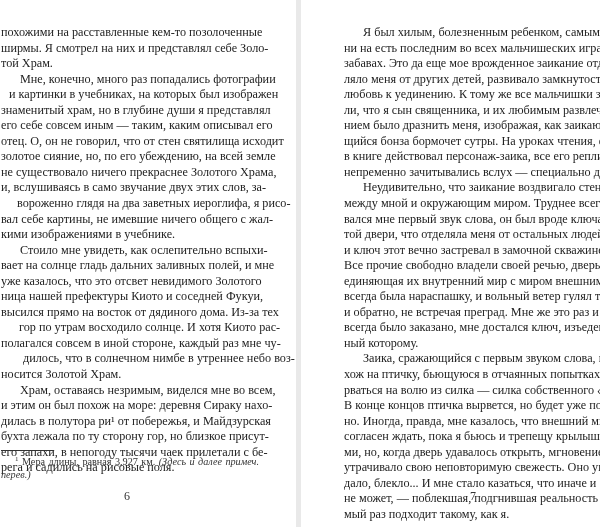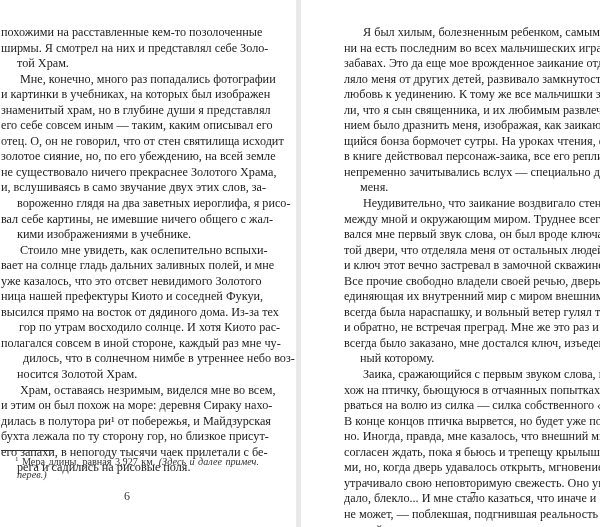--- a/index.html
+++ b/index.html
@@ -11,21 +11,21 @@
     .page-right { left: 301px; width: 299px; }
     .gutter { position: absolute; left: 296px; top: 0; width: 5px; height: 527px;
               background: #e9e9e9; }
     .text { position: absolute; font-size: 12.2px; line-height: 15.55px; text-align: justify;
             hyphens: manual; }
     .page-left .text { left: 1px; top: 25px; width: 258px; }
     .page-right .text { left: 43px; top: 25px; width: 255px; }
     .text p { margin: 0; text-indent: 19px; }
     .text p.cont { text-indent: 0; }
     .line { display: block; text-align: justify; text-align-last: justify; white-space: nowrap; }
-    .line.last { text-align-last: left; padding-left: 16px; }
+    .line.last { text-align-last: left; }
     .fn-rule { position: absolute; left: 1px; top: 450px; width: 53px; height: 0;
                border-top: 1px solid #333; }
     .footnote { position: absolute; left: 1px; top: 455px; width: 258px;
                 font-size: 10.2px; line-height: 13px; color: #333; }
     .footnote .line { text-align-last: justify; }
     .footnote .line.last { text-align-last: left; }
     .footnote .fn-first { padding-left: 14px; }
     .footnote i { font-style: italic; }
     sup { font-size: 7px; vertical-align: 4px; line-height: 0; }
     .page-num { position: absolute; top: 489px; font-size: 12px; color: #333; }
@@ -38,21 +38,21 @@
 <div class="spread">
   <div class="page page-left">
     <div class="text" id="left-body">
         <p class="cont">
           <span class="line" style="text-indent: 0px;">похожими на расставленные кем-то позолоченные</span>
           <span class="line" style="text-indent: 0px;">ширмы. Я смотрел на них и представлял себе Золо-</span>
           <span class="line last" style="text-indent: 0px;">той Храм.</span>
         </p>
         <p>
           <span class="line" style="text-indent: 19px;">Мне, конечно, много раз попадались фотографии</span>
-          <span class="line" style="text-indent: 0px;">и картинки в учебниках, на которых был изображен</span>
+          <span class="line" style="text-indent: 0px; padding-left: 8px;">и картинки в учебниках, на которых был изображен</span>
           <span class="line" style="text-indent: 0px;">знаменитый храм, но в глубине души я представлял</span>
           <span class="line" style="text-indent: 0px;">его себе совсем иным — таким, каким описывал его</span>
           <span class="line" style="text-indent: 0px;">отец. О, он не говорил, что от стен святилища исходит</span>
           <span class="line" style="text-indent: 0px;">золотое сияние, но, по его убеждению, на всей земле</span>
           <span class="line" style="text-indent: 0px;">не существовало ничего прекраснее Золотого Храма,</span>
           <span class="line" style="text-indent: 0px;">и, вслушиваясь в само звучание двух этих слов, за-</span>
           <span class="line" style="text-indent: 0px; margin-left: 16px;">вороженно глядя на два заветных иероглифа, я рисо-</span>
           <span class="line" style="text-indent: 0px;">вал себе картины, не имевшие ничего общего с жал-</span>
           <span class="line last" style="text-indent: 0px;">кими изображениями в учебнике.</span>
         </p>
@@ -92,21 +92,20 @@
           <span class="line" style="text-indent: 19px;">Я был хилым, болезненным ребенком, самым что</span>
           <span class="line" style="text-indent: 0px;">ни на есть последним во всех мальчишеских играх и</span>
           <span class="line" style="text-indent: 0px;">забавах. Это да еще мое врожденное заикание отда-</span>
           <span class="line" style="text-indent: 0px;">ляло меня от других детей, развивало замкнутость и</span>
           <span class="line" style="text-indent: 0px;">любовь к уединению. К тому же все мальчишки зна-</span>
           <span class="line" style="text-indent: 0px;">ли, что я сын священника, и их любимым развлече-</span>
           <span class="line" style="text-indent: 0px;">нием было дразнить меня, изображая, как заикаю-</span>
           <span class="line" style="text-indent: 0px;">щийся бонза бормочет сутры. На уроках чтения, если</span>
           <span class="line" style="text-indent: 0px;">в книге действовал персонаж-заика, все его реплики</span>
           <span class="line" style="text-indent: 0px;">непременно зачитывались вслух — специально для</span>
-          <span class="line last" style="text-indent: 0px;">меня.</span>
         </p>
         <p>
           <span class="line" style="text-indent: 19px;">Неудивительно, что заикание воздвигало стену</span>
           <span class="line" style="text-indent: 0px;">между мной и окружающим миром. Труднее всего да-</span>
           <span class="line" style="text-indent: 0px;">вался мне первый звук слова, он был вроде ключа от</span>
           <span class="line" style="text-indent: 0px;">той двери, что отделяла меня от остальных людей,</span>
           <span class="line" style="text-indent: 0px;">и ключ этот вечно застревал в замочной скважине.</span>
           <span class="line" style="text-indent: 0px;">Все прочие свободно владели своей речью, дверь, со-</span>
           <span class="line" style="text-indent: 0px;">единяющая их внутренний мир с миром внешним,</span>
           <span class="line" style="text-indent: 0px;">всегда была нараспашку, и вольный ветер гулял туда</span>

